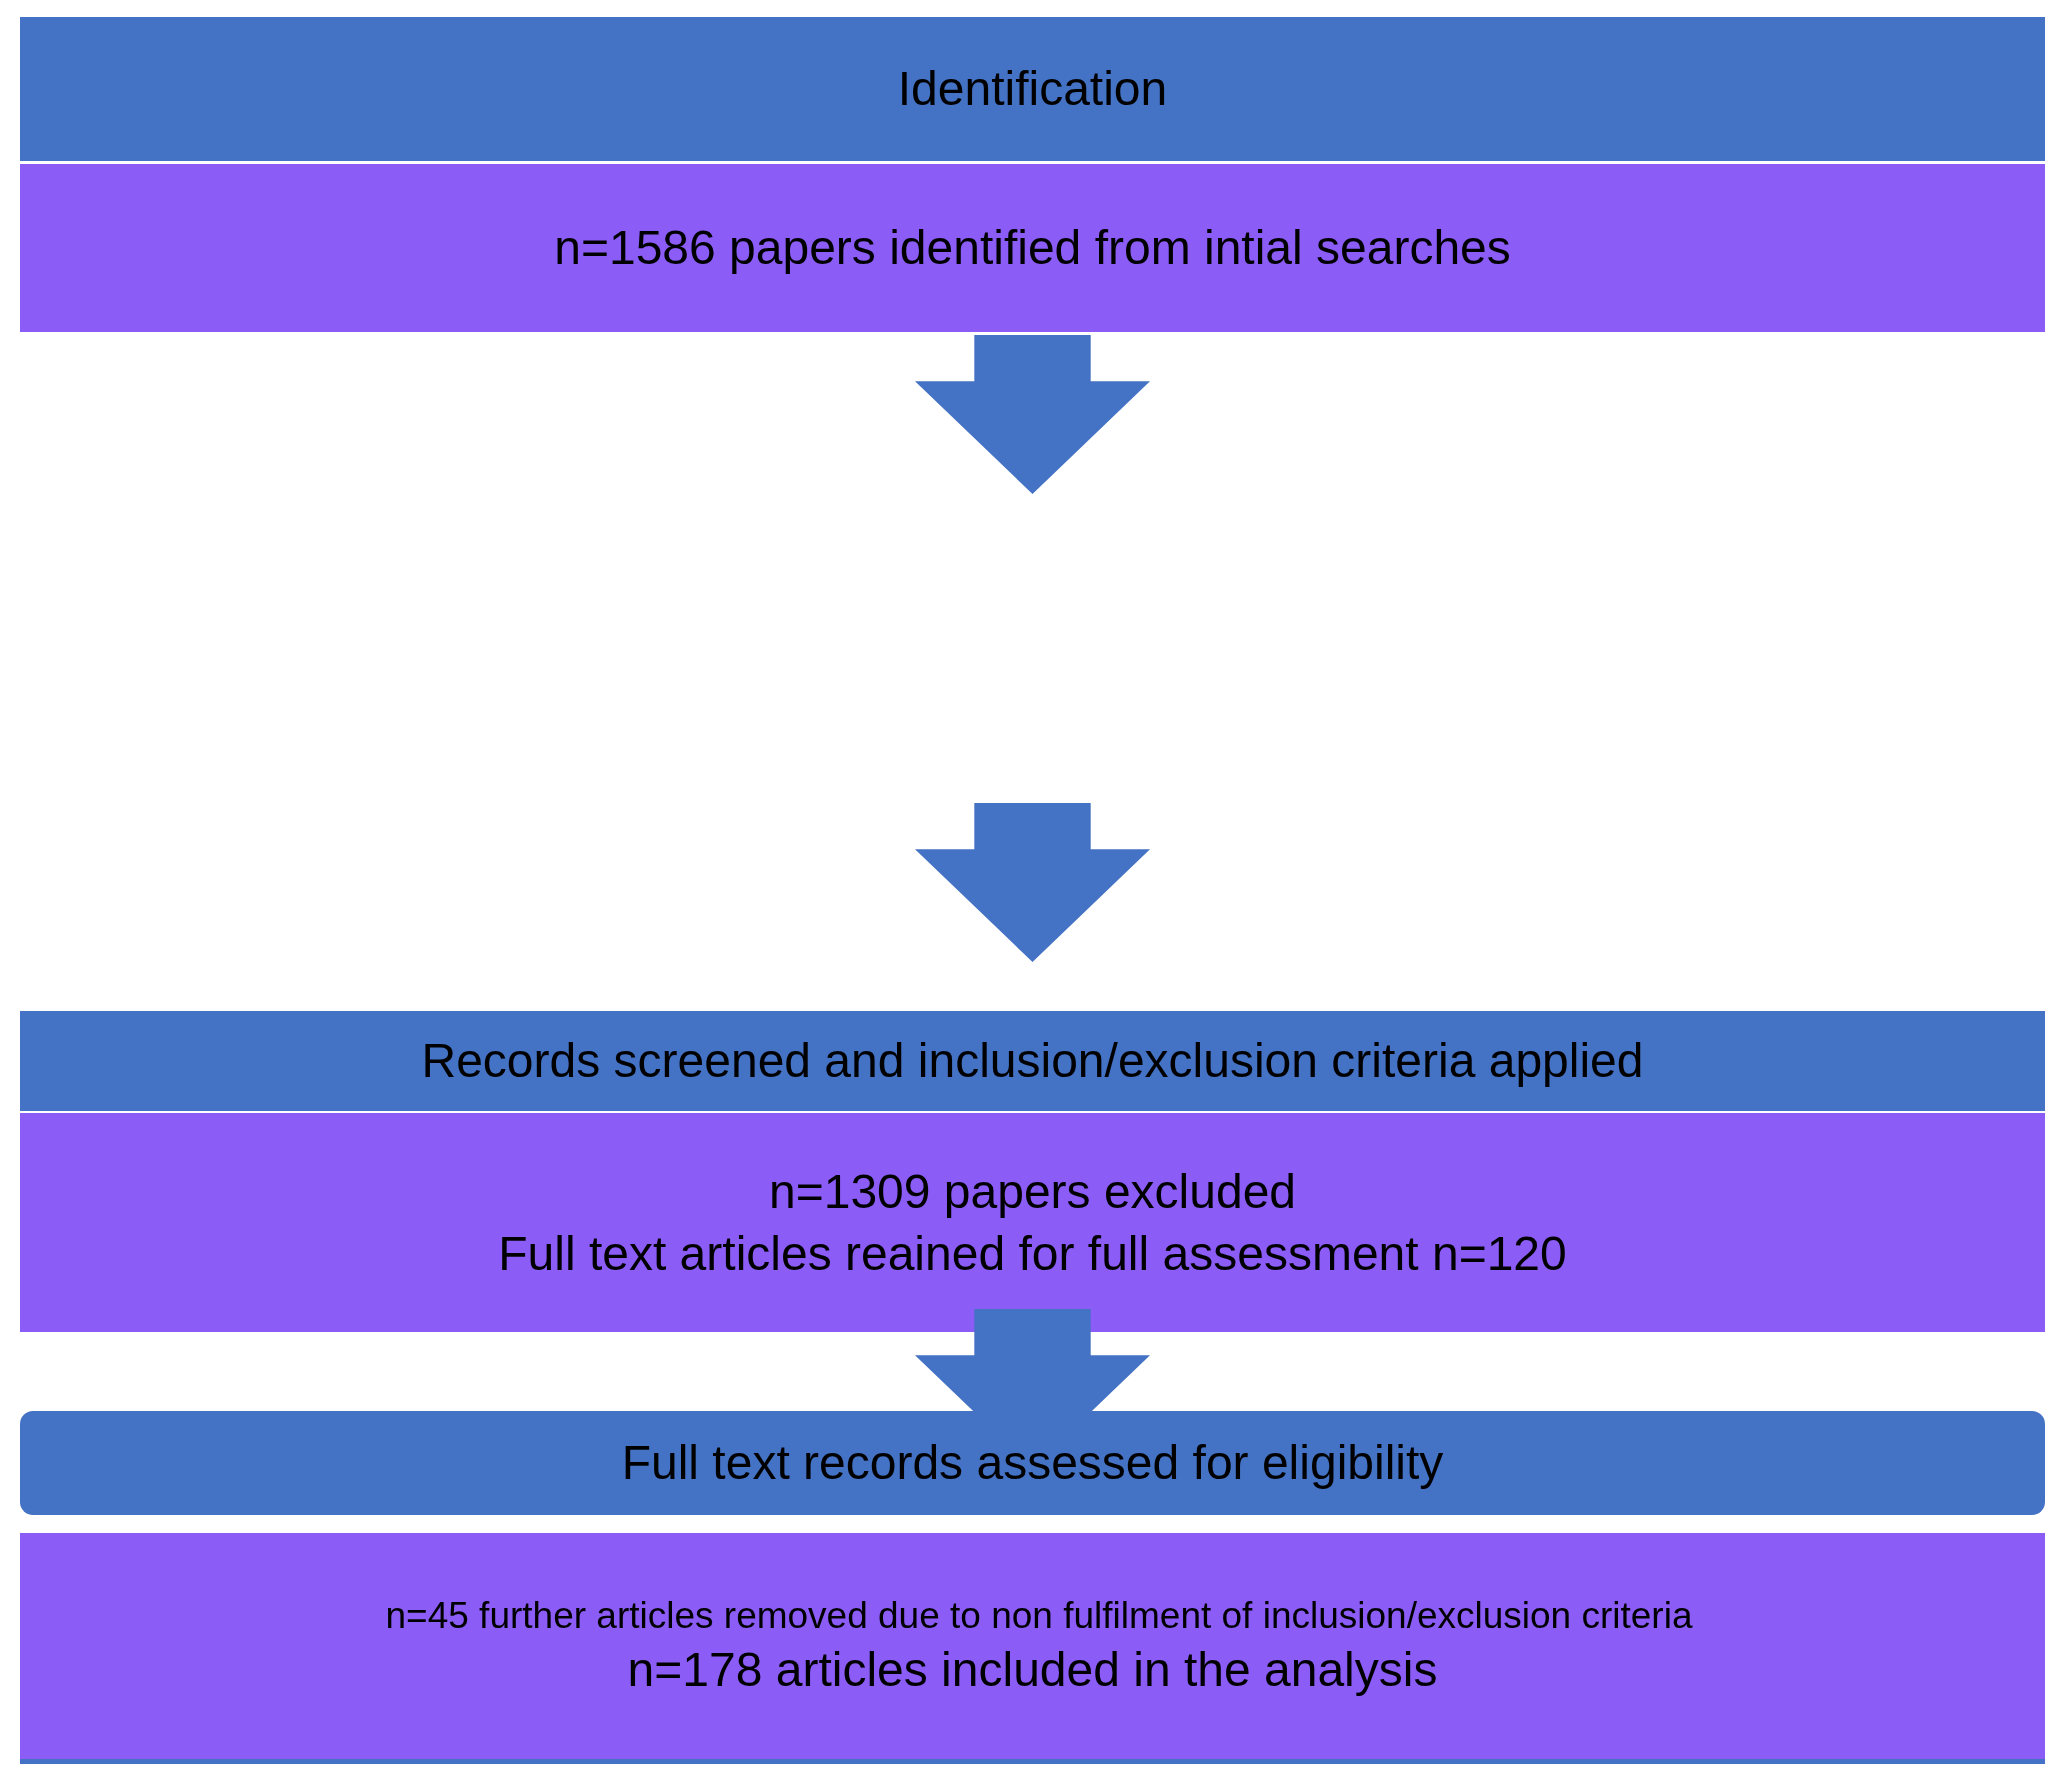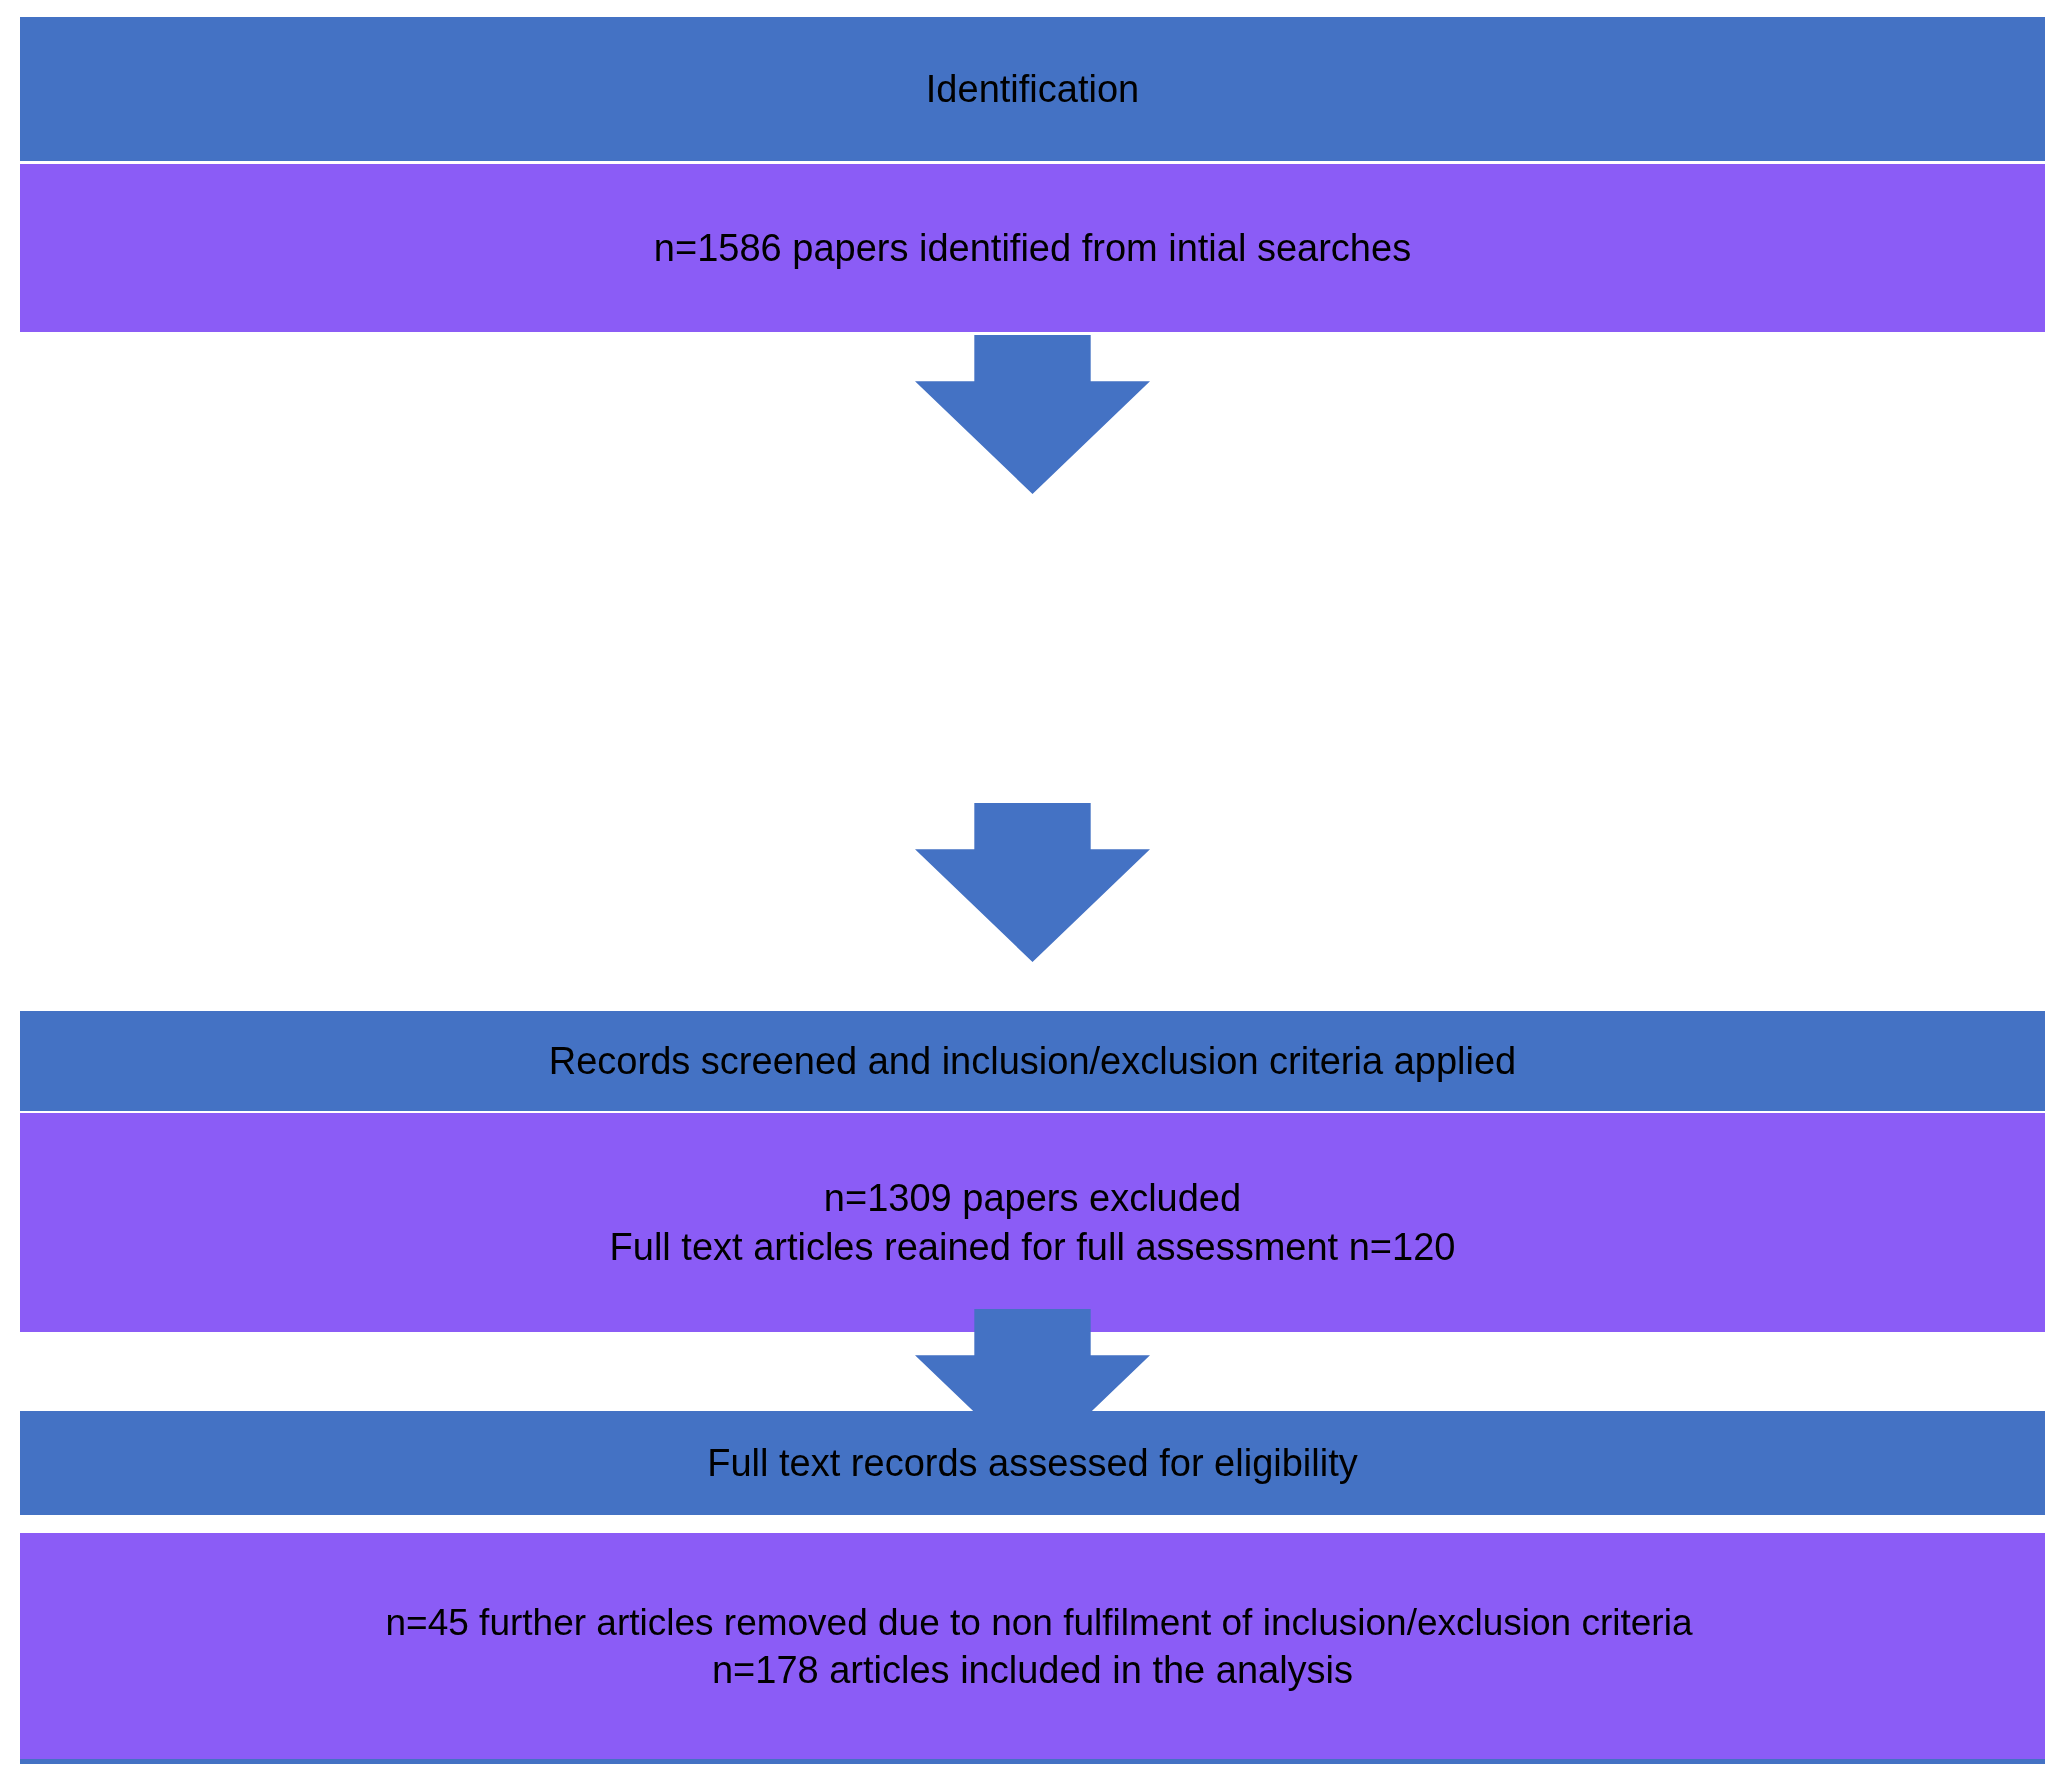--- a/index.html
+++ b/index.html
@@ -43,21 +43,21 @@
   }
   .band-body {
     background: #8b5cf6;
     color: #000000;
     justify-content: center;
   }
 
   .band-line {
     display: block;
     width: 100%;
-    font-size: 38px;
+    font-size: 48px;
     line-height: 1.28;
     color: #000000;
     letter-spacing: 0px;
     white-space: nowrap;
   }
   .band-line.wide {
     font-size: 37px;
     padding-left: 13px;
   }
 
@@ -119,21 +119,21 @@
     </div>
   </div>
 
   <div class="arrow" style="left:915px; top:1309px;">
     <svg viewBox="0 0 416 282" preserveAspectRatio="none">
       <polygon points="105,0 311,0 311,82 416,82 208,282 0,82 105,82" fill="#4472C4"></polygon>
     </svg>
   </div>
 
   <div class="stage" style="top:1411px; height:349px;">
-    <div class="band band-header" style="top:0px; height:104px;">
+    <div class="band band-header" style="top:0px; height:104px;border-radius:13px;">
       <span class="band-line">Full text records assessed for eligibility</span>
     </div>
     <div class="band band-body" style="top:122px; height:227px;">
       <span class="band-line wide">n=45 further articles removed due to non fulfilment of inclusion/exclusion criteria</span>
       <span class="band-line">n=178 articles included in the analysis</span>
     </div>
   </div>
 
   <div class="bottom-rule" style="top:1759px;"></div>
 

